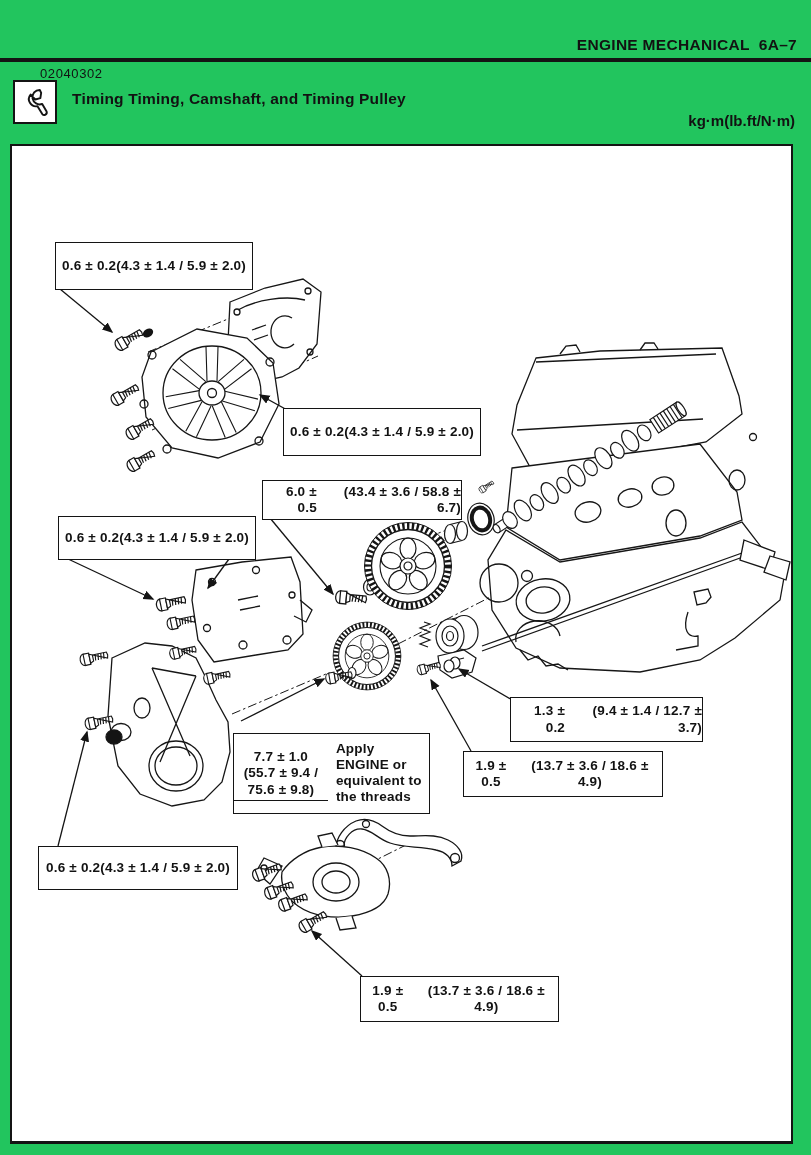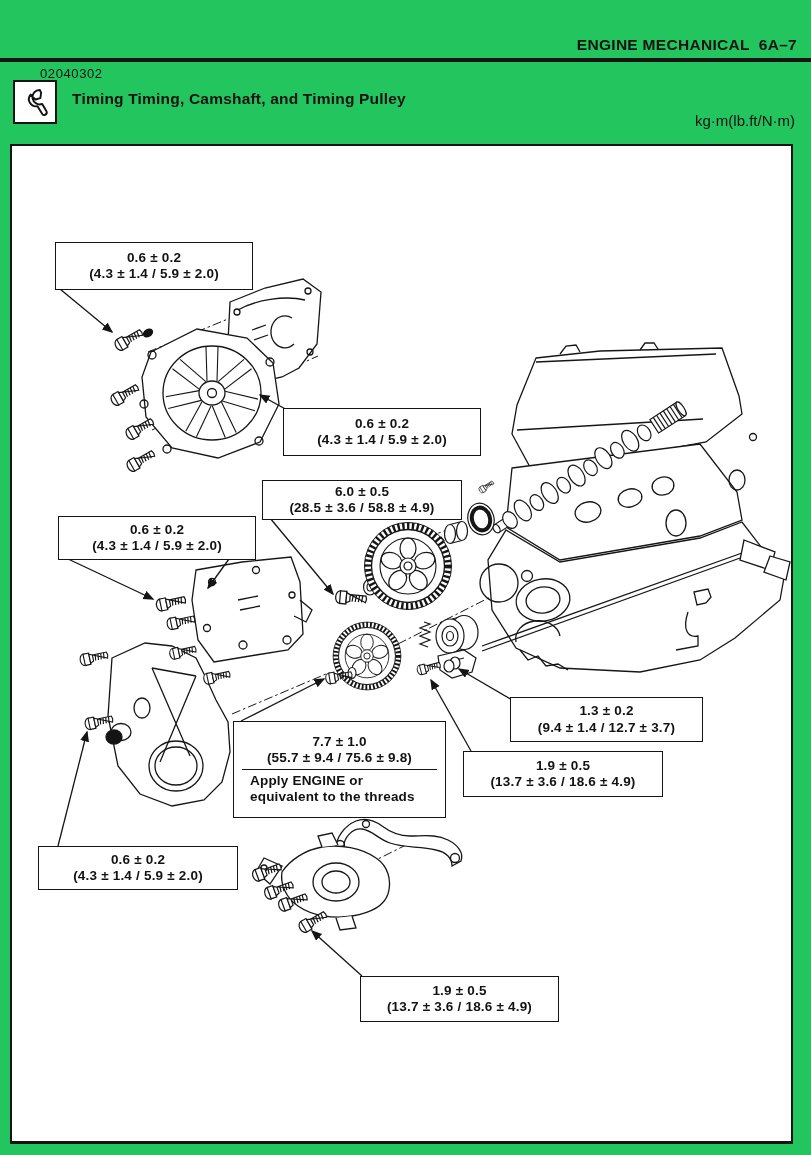--- a/index.html
+++ b/index.html
@@ -12,32 +12,32 @@
     position:absolute;top:36px;right:14px;font-size:15.5px;font-weight:bold;
     letter-spacing:.3px;white-space:pre;
   }
   .hdr-rule{position:absolute;left:0;top:58px;width:811px;height:4px;background:#141414;}
   .fig-code{position:absolute;left:8px;top:66px;font-size:13px;font-weight:normal;letter-spacing:.6px;margin-left:32px;}
   .icon-box{
     position:absolute;left:13px;top:80px;width:40px;height:40px;border:2.5px solid #141414;
     display:flex;align-items:center;justify-content:center;background:#fff;
   }
   .sec-title{position:absolute;left:72px;top:90px;font-size:15.5px;font-weight:bold;letter-spacing:.2px;}
-  .units{position:absolute;right:16px;top:112px;font-size:15px;font-weight:normal;text-align:center;}
+  .units{position:absolute;right:16px;top:112px;font-size:15px;font-weight:bold;text-align:center;}
   .frame{
     position:absolute;left:10px;top:144px;width:779px;height:995px;
     border:2px solid #141414;border-bottom-width:3px;background:#fff;z-index:0;
   }
   .art{position:absolute;left:0;top:0;width:811px;height:1155px;z-index:1;pointer-events:none;}
   .co{
     position:absolute;border:1.6px solid #141414;background:#fff;z-index:3;
-    display:flex;flex-direction:column;align-items:center;justify-content:center;
+    display:flex;flex-direction:row;align-items:center;justify-content:center;
     font-size:13.5px;font-weight:bold;line-height:16.5px;text-align:center;letter-spacing:.2px;
   }
-  .co-split{padding:8px;}
+  .co-split{padding:0;margin-top:12px;}
   .co-split .torq{width:100%;box-sizing:border-box;padding:3px 0 2px 0;border-bottom:1.6px solid #141414;}
   .co-split .note{width:100%;box-sizing:border-box;padding:3px 6px 4px 8px;text-align:left;line-height:16px;}
 </style>
 </head>
 <body>
 
 <div class="page">
 
   <div class="hdr-right">ENGINE MECHANICAL  6A–7</div>
   <div class="hdr-rule"></div>
@@ -283,42 +283,42 @@
   <div class="co" style="left:55px;top:242px;width:196px;height:46px;">
     <span>0.6 ± 0.2</span>
     <span>(4.3 ± 1.4 / 5.9 ± 2.0)</span>
   </div>
 
   <div class="co" style="left:283px;top:408px;width:196px;height:46px;">
     <span>0.6 ± 0.2</span>
     <span>(4.3 ± 1.4 / 5.9 ± 2.0)</span>
   </div>
 
-  <div class="co" style="left:262px;top:480px;width:198px;height:38px;">
+  <div class="co" style="left:262px;top:480px;width:198px;height:38px;text-align:right;">
     <span>6.0 ± 0.5</span>
-    <span>(28.5 ± 3.6 / 58.8 ± 4.9)</span>
+    <span>(43.4 ± 3.6 / 58.8 ± 6.7)</span>
   </div>
 
   <div class="co" style="left:58px;top:516px;width:196px;height:42px;">
     <span>0.6 ± 0.2</span>
     <span>(4.3 ± 1.4 / 5.9 ± 2.0)</span>
   </div>
 
   <div class="co co-split" style="left:233px;top:721px;width:195px;height:79px;">
     <div class="torq">
       <div>7.7 ± 1.0</div>
       <div>(55.7 ± 9.4 / 75.6 ± 9.8)</div>
     </div>
     <div class="note">
       <div>Apply ENGINE or</div>
       <div>equivalent to the threads</div>
     </div>
   </div>
 
-  <div class="co" style="left:510px;top:697px;width:191px;height:43px;">
+  <div class="co" style="left:510px;top:697px;width:191px;height:43px;text-align:right;">
     <span>1.3 ± 0.2</span>
     <span>(9.4 ± 1.4 / 12.7 ± 3.7)</span>
   </div>
 
   <div class="co" style="left:463px;top:751px;width:198px;height:44px;">
     <span>1.9 ± 0.5</span>
     <span>(13.7 ± 3.6 / 18.6 ± 4.9)</span>
   </div>
 
   <div class="co" style="left:38px;top:846px;width:198px;height:42px;">

